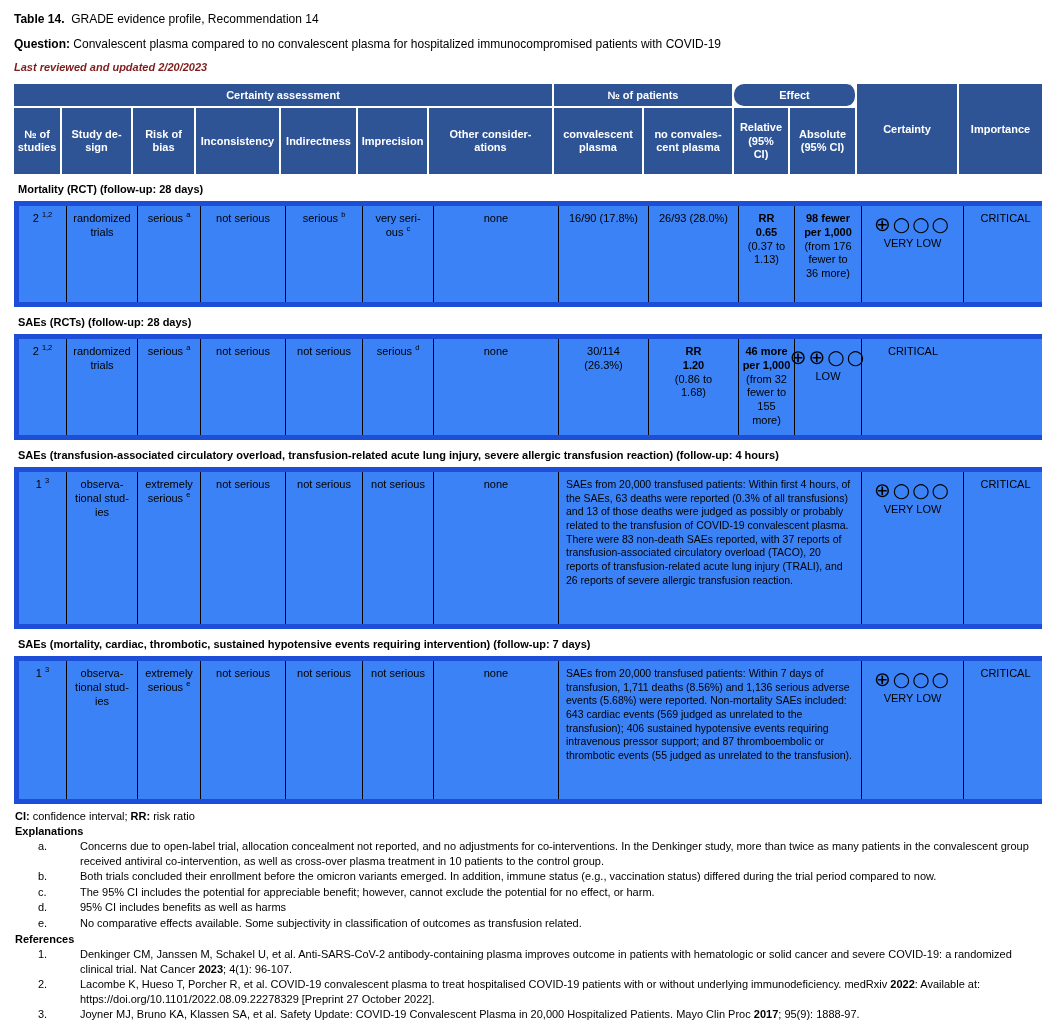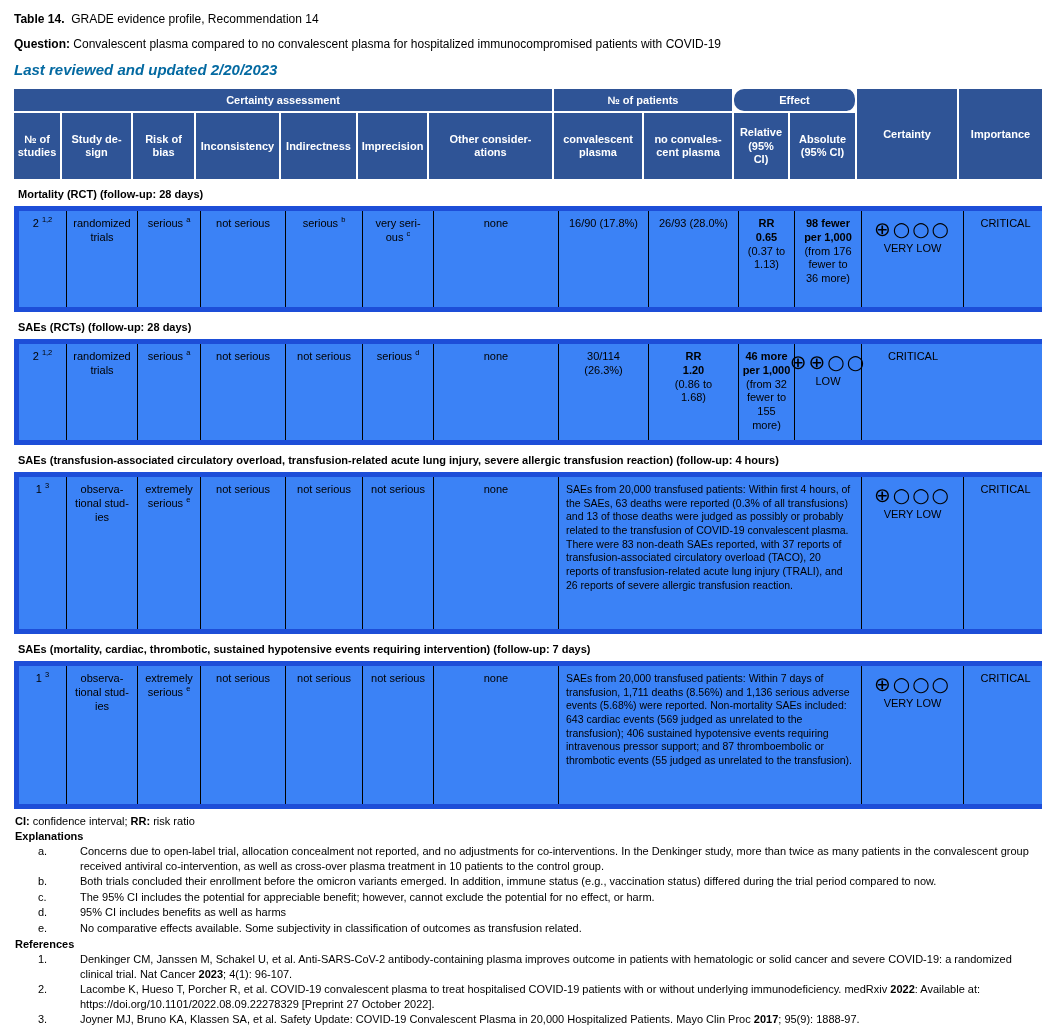--- a/index.html
+++ b/index.html
@@ -1,21 +1,21 @@
 <!DOCTYPE html>
 <html><head>
 <meta charset="utf-8">
 <style>
   html,body{margin:0;padding:0;background:#fff;}
   body{width:1042px;font-family:"Liberation Sans","DejaVu Sans",sans-serif;color:#000;}
   .page{padding:10px 7px 8px 14px;}
 
   
   .intro-line{font-size:12px;line-height:1.3;margin:2px 0 9px 0;}
-  .review-note{font-size:15px;color:#0369a1;font-weight:bold;font-style:italic;margin:0 0 11px 0;}
+  .review-note{font-size:11px;color:#7f1d1d;font-weight:bold;font-style:italic;margin:0 0 11px 0;}
   .b{font-weight:bold;}
   sup{font-size:0.68em;line-height:0;}
 
   
   .thead{display:grid;width:852px;
     grid-template-columns:48px 71px 63px 85px 77px 71px 125px 90px 90px 56px 67px 102px 83px;
     grid-template-rows:22px 66px;row-gap:2px;background:#fff;}
   .hcell{background:#2F5496;color:#fff;font-weight:bold;font-size:11px;line-height:1.2;
     display:flex;align-items:center;justify-content:center;text-align:center;
     white-space:pre-line;border-right:2px solid #fff;box-sizing:border-box;padding:2px;}

